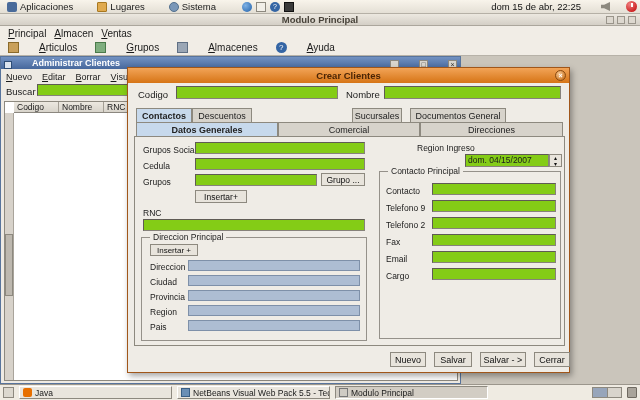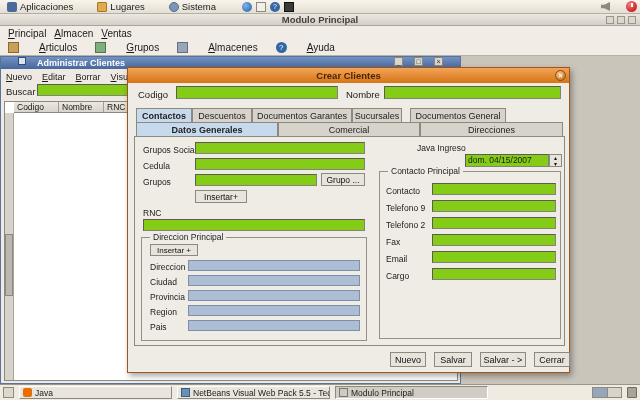--- a/index.html
+++ b/index.html
@@ -43,21 +43,21 @@
   .articulos-icon{width:11px;height:11px;background:#c9a05a;border:1px solid #8a6a2a}
   .grupos-icon{width:11px;height:11px;background:#7fae7f;border:1px solid #4a7a4a}
   .almacenes-icon{width:11px;height:11px;background:#9aa6b5;border:1px solid #5f6f84}
   .ayuda-icon{width:11px;height:11px;background:#3465a4;border-radius:50%;color:#fff;font-size:8px;line-height:11px;text-align:center}
 
   
   .desktop{left:0;top:56px;width:640px;height:328px;background:#cac5bb}
 
   
   .iframe-win{left:0;top:0;width:461px;height:328px;background:#eeeae3;border:1px solid #58749c}
-  .iframe-title{height:12px;background:linear-gradient(#7292c2,#47689c);display:flex;align-items:flex-start;padding:0 17px;gap:11px}
+  .iframe-title{height:12px;background:linear-gradient(#7292c2,#47689c);display:flex;align-items:flex-end;padding:0 3px;gap:20px}
   .iframe-title .t{color:#fff;font-size:9px;font-weight:bold;flex:1;line-height:12px}
   .iframe-icon{width:8px;height:8px;background:#dce4ef;border:1px solid #2e4d77;flex:none}
   .ifbtn{width:9px;height:9px;background:#d9d5cd;border:1px solid #8d897f;font-size:7px;line-height:7px;text-align:center;color:#333;flex:none}
   .g-min::after{content:"_"}
   .g-max::after{content:"□"}
   .g-close::after{content:"×"}
   .iframe-menubar{position:absolute;left:1px;top:13px;height:13px;display:flex;gap:10px;padding-left:4px;align-items:center;font-size:9px}
   .table-wrap{position:absolute;left:3px;top:44px;width:454px;height:280px;background:#fff;border:1px solid #8d897f}
   .tbl-header{position:absolute;left:9px;top:0;height:11px;right:0;background:linear-gradient(#ece8e0,#d8d4cb);border-bottom:1px solid #8b877f;display:flex}
   .th{width:45px;font-size:8.5px;line-height:10px;padding-left:3px;border-right:1px solid #a39e94;overflow:hidden}
@@ -126,20 +126,21 @@
       <span class="i10 sistema-icon"></span>
       <span>Sistema</span>
     </div>
     <div class="launchers">
       <span class="i10 browser-icon"></span>
       <span class="i10 mail-icon"></span>
       <span class="i10 help-icon">?</span>
       <span class="i10 terminal-icon"></span>
     </div>
     <div class="spacer"></div>
+    <span class="clock">dom 15 de abr, 22:25</span>
     <span class="volume-icon"></span>
     <span class="power-icon"></span>
   </div>
 
   <div class="abs main-titlebar">
     <span>Modulo Principal</span>
   </div>
   <div class="wbtn" style="right:26px"></div>
   <div class="wbtn" style="right:15px"></div>
   <div class="wbtn" style="right:4px"></div>
@@ -207,21 +208,20 @@
       <span class="dlg-close"></span>
     </div>
 
     <span class="lbl" style="left:10px;top:21px">Codigo</span>
     <div class="tf" style="left:48px;top:18px;width:162px;height:13px"></div>
     <span class="lbl" style="left:218px;top:21px">Nombre</span>
     <div class="tf" style="left:256px;top:18px;width:177px;height:13px"></div>
 
     <div class="tab sel" style="left:8px;top:40px;width:56px">Contactos</div>
     <div class="tab" style="left:64px;top:40px;width:60px">Descuentos</div>
-    <div class="tab" style="left:124px;top:40px;width:100px">Documentos Garantes</div>
     <div class="tab" style="left:224px;top:40px;width:50px">Sucursales</div>
     <div class="tab" style="left:282px;top:40px;width:96px">Documentos General</div>
 
     <div class="tab" style="left:150px;top:54px;width:142px">Comercial</div>
     <div class="tab sel" style="left:8px;top:54px;width:142px">Datos Generales</div>
     <div class="tab" style="left:292px;top:54px;width:143px">Direcciones</div>
 
     <div class="content-panel">
 
       <span class="lbl-s" style="left:8px;top:8px">Grupos Social</span>
@@ -243,21 +243,21 @@
         <span class="lbl-s" style="left:8px;top:39px">Ciudad</span>
         <div class="tfd" style="left:46px;top:37px;width:172px;height:11px"></div>
         <span class="lbl-s" style="left:8px;top:54px">Provincia</span>
         <div class="tfd" style="left:46px;top:52px;width:172px;height:11px"></div>
         <span class="lbl-s" style="left:8px;top:69px">Region</span>
         <div class="tfd" style="left:46px;top:67px;width:172px;height:11px"></div>
         <span class="lbl-s" style="left:8px;top:84px">Pais</span>
         <div class="tfd" style="left:46px;top:82px;width:172px;height:11px"></div>
       </div>
 
-      <span class="lbl-s" style="left:282px;top:6px">Java Ingreso</span>
+      <span class="lbl-s" style="left:282px;top:6px">Region Ingreso</span>
       <div class="tf" style="left:330px;top:17px;width:84px;height:13px">dom. 04/15/2007</div>
       <div class="btn spin" style="left:414px;top:17px;width:13px;height:13px"></div>
 
       <div class="group" style="left:244px;top:34px;width:182px;height:168px">
         <span class="group-title">Contacto Principal</span>
         <span class="lbl-s" style="left:6px;top:14px">Contacto</span>
         <div class="tf" style="left:52px;top:11px;width:124px;height:12px"></div>
         <span class="lbl-s" style="left:6px;top:31px">Telefono 9</span>
         <div class="tf" style="left:52px;top:28px;width:124px;height:12px"></div>
         <span class="lbl-s" style="left:6px;top:48px">Telefono 2</span>

